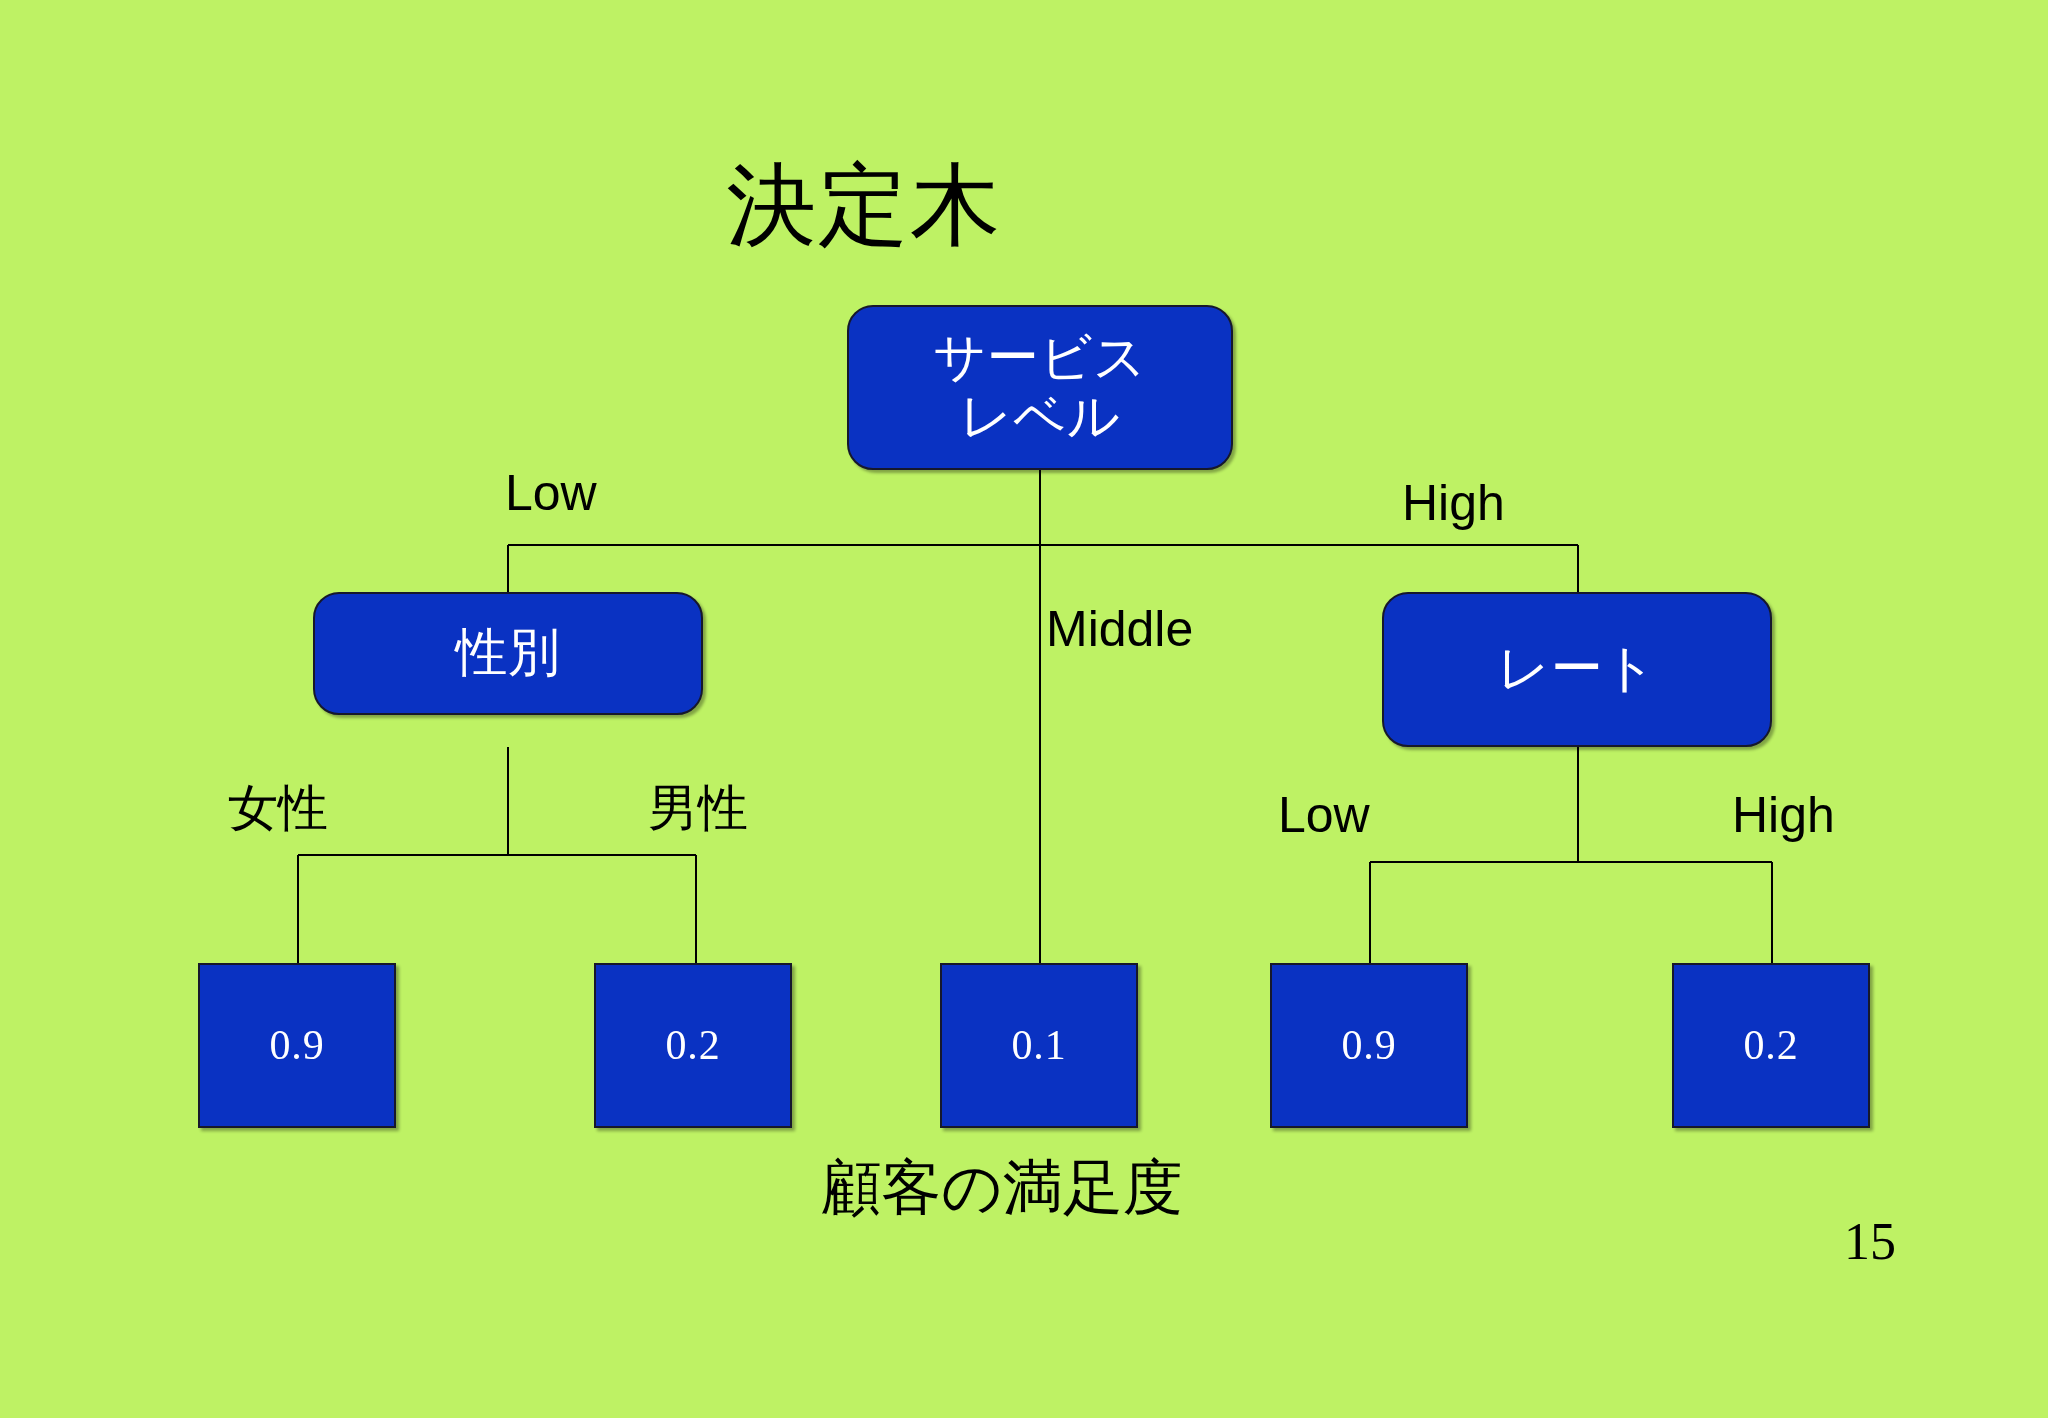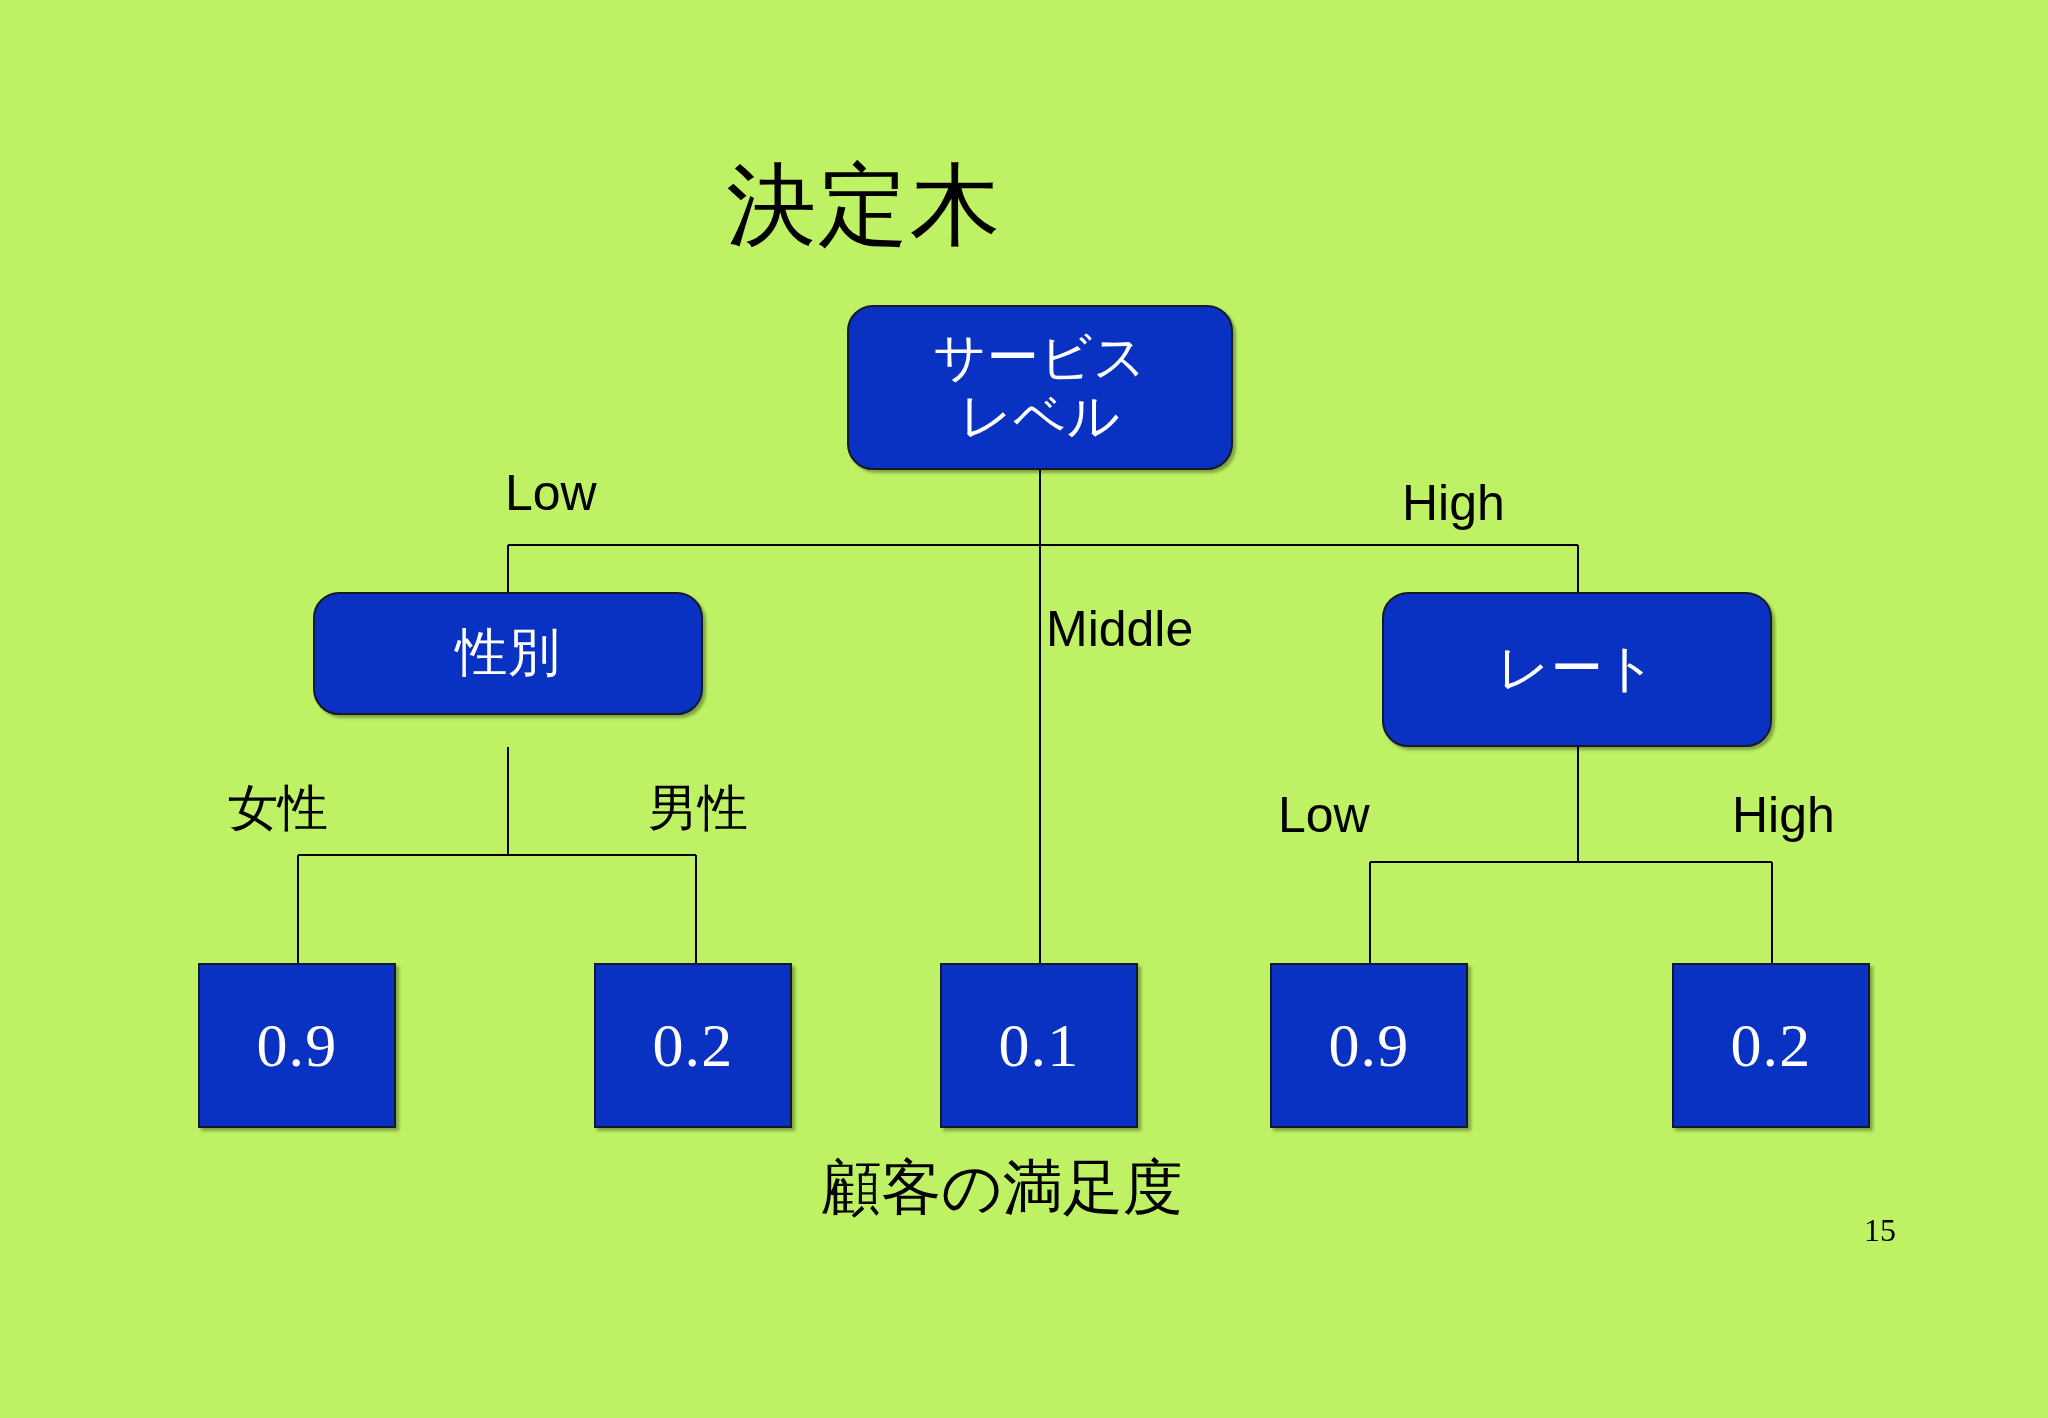--- a/index.html
+++ b/index.html
@@ -64,21 +64,21 @@
     border-radius: 0;
   }
   .node-text {
     font-size: 52px;
     line-height: 1.12;
     letter-spacing: 0.01em;
     white-space: pre-line;
     color: #ffffff;
   }
   .leaf .node-text {
-    font-size: 62px;
+    font-size: 42px;
     letter-spacing: 0.02em;
   }
 
   
   #node-root      { left: 847px;  top: 305px;  width: 386px; height: 165px; }
   #node-gender    { left: 313px;  top: 592px;  width: 390px; height: 123px; }
   #node-rate      { left: 1382px; top: 592px;  width: 390px; height: 155px; }
 
   #leaf-1 { left: 198px;  top: 963px; width: 198px; height: 165px; }
   #leaf-2 { left: 594px;  top: 963px; width: 198px; height: 165px; }
@@ -114,21 +114,21 @@
     white-space: nowrap;
     transform: translateX(-22px);
   }
 
   
   #page-number {
     position: absolute;
     right: 152px;
     top: 1212px;
     font-family: "Liberation Serif", "DejaVu Serif", serif;
-    font-size: 32px;
+    font-size: 52px;
     color: #000000;
   }
 </style>
 </head>
 <body>
 
 <div id="slide">
 
   <div id="slide-title">決定木</div>
 

